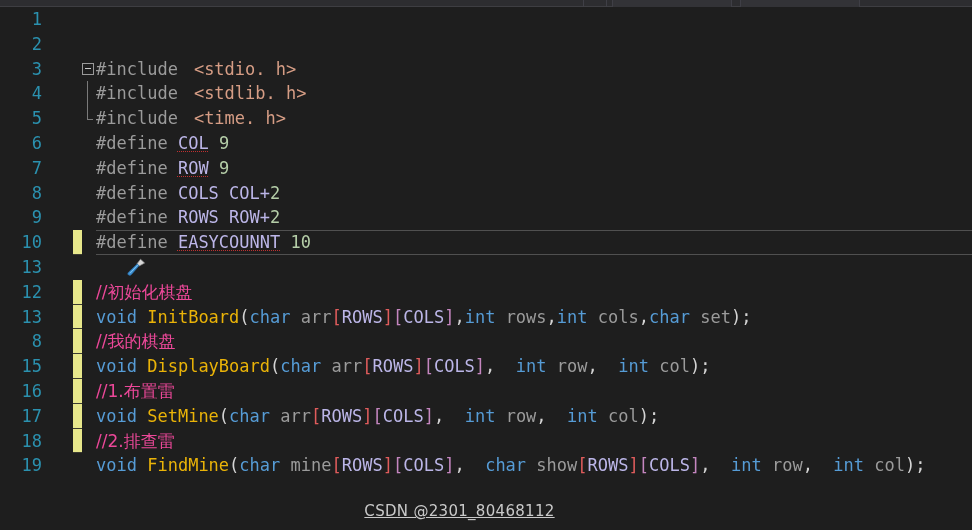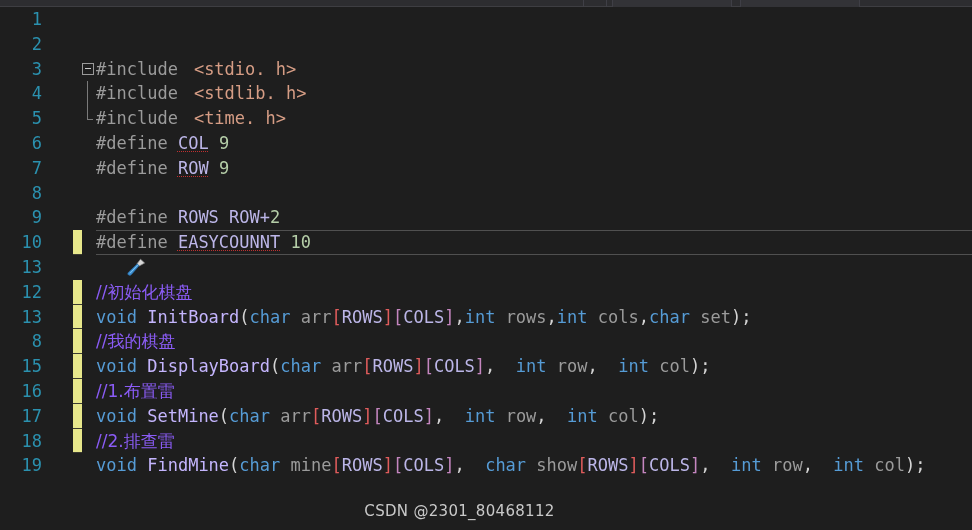--- a/index.html
+++ b/index.html
@@ -128,24 +128,24 @@
     box-sizing: border-box;
     pointer-events: none;
   }
 
   
   .t-pp      { color: #9b9b9b; }            
   .t-macro   { color: #bcb6e8; }            
   .t-num     { color: #b5cea8; }            
   .t-header  { color: #d69d85; margin-left: 16px; }            
   .t-kw      { color: #569cd6; }            
-  .t-func    { color: #c4b5fd; }            
+  .t-func    { color: #eab308; }            
   .t-punct   { color: #d4d4d4; }            
   .t-ident   { color: #9b9b9b; }            
-  .t-comment { color: #8b5cf6; }            
+  .t-comment { color: #ec4899; }            
   .t-bracket-r { color: #e05c5c; }          
   .t-bracket-p { color: #c586c0; }          
 
   .squiggle {
     text-decoration: underline dotted #c03030;
     text-decoration-thickness: 1px;
     text-underline-offset: 2px;
   }
 
   
@@ -156,20 +156,21 @@
     position: absolute;
     left: 0; bottom: 10px;
     width: 972px;
     text-align: center;
     padding-right: 53px;
     box-sizing: border-box;
     color: #c9c9c9;
     font-size: 15px;
     font-family: "DejaVu Sans", "Liberation Sans", sans-serif;
     letter-spacing: 0.3px;
+    text-decoration: underline;
   }
 </style>
 </head>
 <body>
 
 <div id="app">
 
   <div class="toolbar-strip">
     <div class="tb-seg tb-a"></div>
     <div class="tb-seg tb-b"></div>
@@ -210,20 +211,21 @@
       <span class="code-text"><span class="t-pp">#define</span> <span class="t-macro squiggle">COL</span> <span class="t-num">9</span></span>
     </div>
 
     <div class="code-line">
       <span class="lineno">7</span>
       <span class="code-text"><span class="t-pp">#define</span> <span class="t-macro squiggle">ROW</span> <span class="t-num">9</span></span>
     </div>
 
     <div class="code-line">
       <span class="lineno">8</span>
+      <span class="code-text"><span class="t-pp">#define</span> <span class="t-macro">COLS</span> <span class="t-macro">COL</span><span class="t-macro">+</span><span class="t-num">2</span></span>
     </div>
 
     <div class="code-line">
       <span class="lineno">9</span>
       <span class="code-text"><span class="t-pp">#define</span> <span class="t-macro">ROWS</span> <span class="t-macro">ROW</span><span class="t-macro">+</span><span class="t-num">2</span></span>
     </div>
 
     <div class="code-line">
       <span class="lineno">10</span>
       <span class="quickaction">

